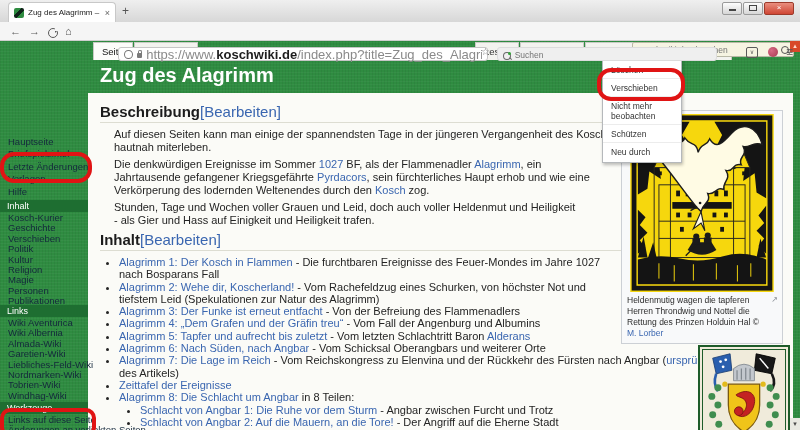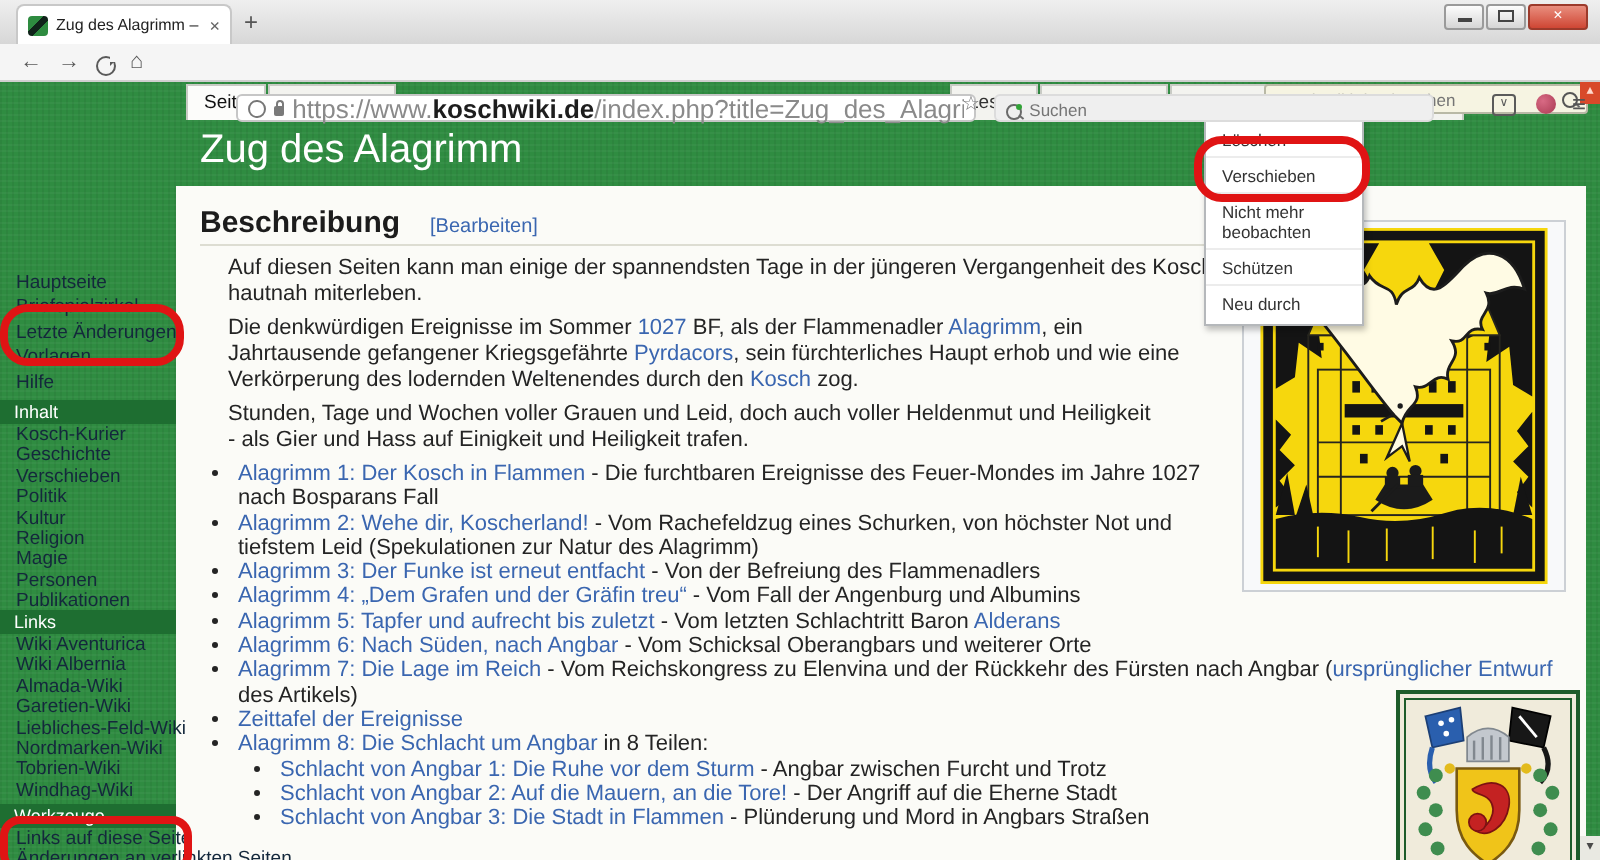--- a/index.html
+++ b/index.html
@@ -68,28 +68,28 @@
   .wsearch{position:absolute;left:632px;top:42px;width:152px;height:13px;background:#f6f4e2;
       border:1px solid #b9b9a6;border-radius:2px;display:flex;align-items:center;padding:0 4px;z-index:45}
   .wsearch .mag{border-color:#555;margin-left:auto;flex:0 0 auto}
   .wsearch input{color:#6d6d58}
 
   .dropdown{position:absolute;left:602px;top:58px;width:78px;background:#fff;
       border:1px solid #b5b8bb;box-shadow:1px 2px 3px rgba(0,0,0,.25);z-index:48;padding:2px 0}
   .dropdown div{font-size:8.5px;color:#333;padding:4px 0 3px 8px;border-bottom:1px solid #ececec}
   .dropdown div:last-child{border-bottom:none}
 
-  .page-title{position:absolute;left:100px;top:64px;font-size:20px;font-weight:400;color:#fff;z-index:5}
+  .page-title{position:absolute;left:100px;top:64px;font-size:20px;font-weight:700;color:#fff;z-index:5}
 
   
   .content{position:absolute;left:88px;top:93px;right:7px;bottom:0;background:#fbfbf7;
       padding:8px 10px 0 12px;box-sizing:border-box;overflow:hidden;z-index:4}
   h2{font-size:15px;font-weight:bold;color:#1c1c1c;margin:2px 0 5px;padding-bottom:2px;
       border-bottom:1px solid #ddddd2}
-  .editlnk{font-size:10px;font-weight:normal;color:#3a66b0;margin-left:15px}
+  .editlnk{font-size:15px;font-weight:normal;color:#3a66b0;margin-left:0}
   p{font-size:11px;line-height:13px;color:#242424;margin:4px 14px}
   a.lnk{color:#3a66b0;text-decoration:none;cursor:pointer}
   ul.toc{margin:3px 0 0;padding-left:19px;list-style:disc}
   ul.toc li{font-size:11px;line-height:12.3px;color:#242424;margin:0}
   ul.toc ul{margin:0;padding-left:21px;list-style:disc}
   .thumb{float:right;width:154px;margin:9px 0 6px 14px;background:#f8f9fa;
       border:1px solid #ccd0d5;padding:3px;position:relative;z-index:6}
   .thumb svg{display:block;width:146px;height:178px;margin:0 auto}
   .caption{font-size:8.5px;line-height:11px;color:#2b2b2b;padding:3px 12px 1px 2px;position:relative}
   .expand{position:absolute;right:1px;top:2px;font-size:8px;color:#8a8f96}
@@ -265,30 +265,35 @@
       <polygon fill="#141414" points="8,150 14,128 18,150"></polygon>
       <polygon fill="#141414" points="18,152 24,134 28,152"></polygon>
       <polygon fill="#141414" points="132,150 136,130 142,150"></polygon>
       <path d="M60 142 Q75 152 90 142 L85 134 L65 134 Z" fill="#1b1b1b"></path>
       <circle cx="69" cy="128" r="3.2" fill="#1b1b1b"></circle>
       <circle cx="81" cy="127" r="3.2" fill="#1b1b1b"></circle>
       <rect x="65" y="130" width="8" height="6" fill="#1b1b1b"></rect>
       <rect x="77" y="129" width="8" height="6" fill="#1b1b1b"></rect>
       <line x1="58" y1="148" x2="72" y2="134" stroke="#1b1b1b" stroke-width="1.5"></line>
     </svg>
+    <div class="caption">
+      <span>Heldenmutig wagen die tapferen Herren Throndwig und Nottel die Rettung des Prinzen Holduin Hal © </span><a class="lnk">M. Lorber</a>
+      <span class="expand">↗</span>
+    </div>
   </div>
 
   <h2><span>Beschreibung</span><a class="editlnk">[Bearbeiten]</a></h2>
 
   <p>Auf diesen Seiten kann man einige der spannendsten Tage in der jüngeren Vergangenheit des Kosch hautnah miterleben.</p>
 
   <p><span>Die denkwürdigen Ereignisse im Sommer </span><a class="lnk">1027</a><span> BF, als der Flammenadler </span><a class="lnk">Alagrimm</a><span>, ein Jahrtausende gefangener Kriegsgefährte </span><a class="lnk">Pyrdacors</a><span>, sein fürchterliches Haupt erhob und wie eine Verkörperung des lodernden Weltenendes durch den </span><a class="lnk">Kosch</a><span> zog.</span></p>
 
   <p><span>Stunden, Tage und Wochen voller Grauen und Leid, doch auch voller Heldenmut und Heiligkeit</span><br><span>- als Gier und Hass auf Einigkeit und Heiligkeit trafen.</span></p>
 
+  <h2><span>Inhalt</span><a class="editlnk">[Bearbeiten]</a></h2>
 
   <ul class="toc">
     <li><a class="lnk">Alagrimm 1: Der Kosch in Flammen</a><span> - Die furchtbaren Ereignisse des Feuer-Mondes im Jahre 1027 nach Bosparans Fall</span></li>
     <li><a class="lnk">Alagrimm 2: Wehe dir, Koscherland!</a><span> - Vom Rachefeldzug eines Schurken, von höchster Not und tiefstem Leid (Spekulationen zur Natur des Alagrimm)</span></li>
     <li><a class="lnk">Alagrimm 3: Der Funke ist erneut entfacht</a><span> - Von der Befreiung des Flammenadlers</span></li>
     <li><a class="lnk">Alagrimm 4: „Dem Grafen und der Gräfin treu“</a><span> - Vom Fall der Angenburg und Albumins</span></li>
     <li><a class="lnk">Alagrimm 5: Tapfer und aufrecht bis zuletzt</a><span> - Vom letzten Schlachtritt Baron </span><a class="lnk">Alderans</a></li>
     <li><a class="lnk">Alagrimm 6: Nach Süden, nach Angbar</a><span> - Vom Schicksal Oberangbars und weiterer Orte</span></li>
     <li><a class="lnk">Alagrimm 7: Die Lage im Reich</a><span> - Vom Reichskongress zu Elenvina und der Rückkehr des Fürsten nach Angbar (</span><a class="lnk">ursprünglicher Entwurf</a><span> des Artikels)</span></li>
     <li><a class="lnk">Zeittafel der Ereignisse</a><span></span></li>

